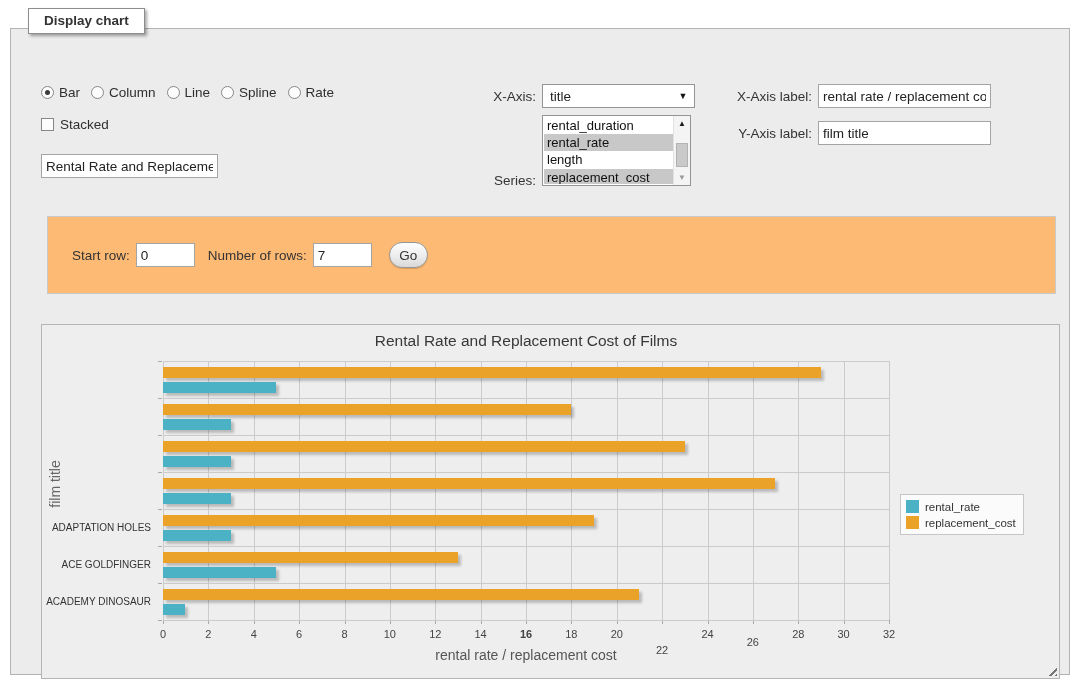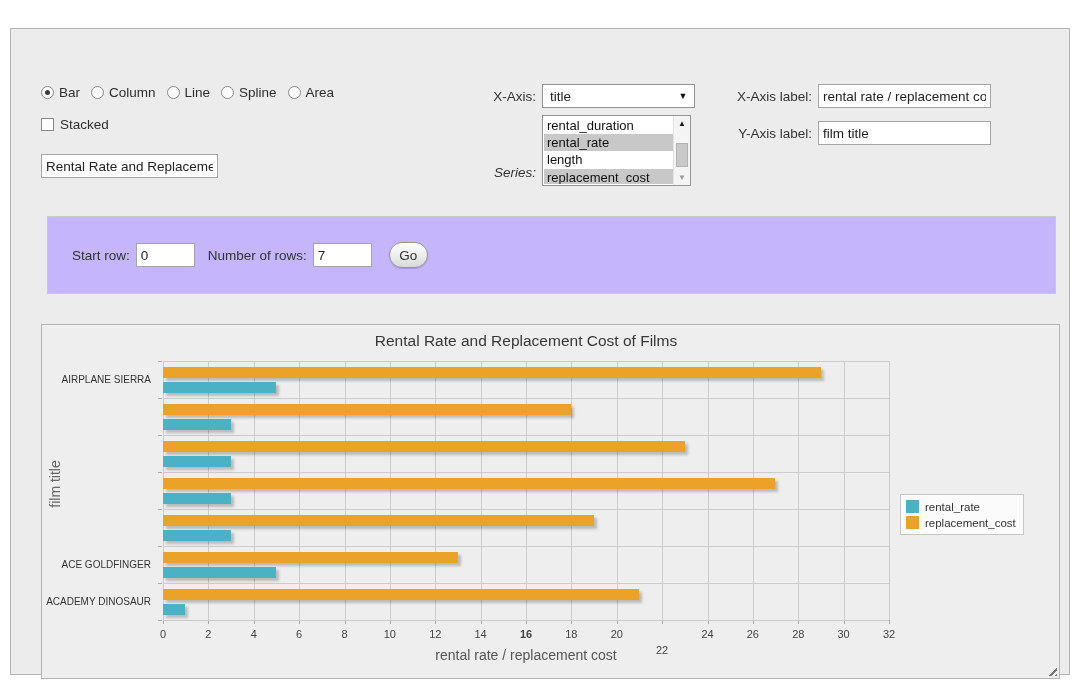--- a/index.html
+++ b/index.html
@@ -25,21 +25,21 @@
   .checkbox-row { position:absolute; left:30px; top:88px; display:flex; align-items:center; gap:6px;
                   font-size:13.5px; color:#2f2f2f; }
   .checkbox { width:13px; height:13px; border:1px solid #878787; background:#fdfdfd; display:inline-block; }
 
   input.text { border:1px solid #a4a4a4; background:#fff; font-family:"Liberation Sans",sans-serif;
                font-size:13.5px; color:#222; padding:0 4px; height:24px; }
   .title-input { position:absolute; left:30px; top:125px; width:177px; }
 
   .form-label { position:absolute; font-size:13.5px; color:#333; text-align:right; }
   .xaxis-label   { left:430px; top:60px; width:95px; }
-  .series-label  { left:430px; top:136px; width:95px;font-style:italic; }
+  .series-label  { left:430px; top:144px; width:95px; }
   .xlab-label    { left:706px; top:60px; width:95px; }
   .ylab-label    { left:706px; top:97px; width:95px; }
 
   .select-box { position:absolute; left:531px; top:55px; width:153px; height:24px; background:#fff;
                 border:1px solid #949494; display:flex; align-items:center; }
   .select-box .sel-text { flex:1; font-size:13.5px; color:#222; padding-left:7px; }
   .select-box .sel-arrow { width:22px; font-size:9px; color:#111; text-align:center; }
 
   .listbox { position:absolute; left:531px; top:86px; width:149px; height:71px; background:#fff;
              border:1px solid #949494; }
@@ -55,21 +55,21 @@
               border:1px solid #b2b2b2; }
   .sb-down { position:absolute; bottom:0; left:0; right:0; height:15px; text-align:center; font-size:8px;
              color:#9a9a9a; line-height:15px; }
 
   .axis-input { position:absolute; left:807px; width:173px; }
   .xlab-input { top:55px; }
   .ylab-input { top:92px; }
 
   
   .rows-panel { position:absolute; left:36px; top:187px; width:1009px; height:78px;
-                background:#c4b5fd; border:1px solid #c9c9c9; }
+                background:#fdba74; border:1px solid #c9c9c9; }
   .rows-inner { position:absolute; left:24px; top:25px; display:flex; align-items:center;
                 font-size:13.5px; color:#333; }
   .rows-inner .gap-s { width:6px; } .rows-inner .gap-m { width:13px; }
   .rows-input { width:59px; height:25px; }
   .go-button { margin-left:17px; width:39px; height:26px; border:1px solid #979797; border-radius:13px;
                background:linear-gradient(#fefefe,#ececec 55%,#d9d9d9); font-size:13.5px; color:#333;
                display:flex; align-items:center; justify-content:center;
                box-shadow:0 1px 1px rgba(0,0,0,0.15); cursor:default; }
 
   
@@ -101,20 +101,21 @@
   .swatch { width:13px; height:13px; display:inline-block; }
   .legend-text { font-size:11.5px; color:#333; white-space:nowrap; }
   .resize-grip { position:absolute; right:2px; bottom:2px; width:11px; height:11px;
                  background:repeating-linear-gradient(-45deg,#777 0 1.5px,transparent 1.5px 4.2px);
                  clip-path:polygon(100% 0,100% 100%,0 100%); }
 </style>
 </head>
 <body>
 
 <div class="page">
+  <div class="legend-tab">Display chart</div>
   <div class="frame">
 
     <div class="radio-group">
         <div class="opt-wrap">
           <div class="radio checked"></div>
           <div style="display: inline;">Bar</div>
         </div>
         <div class="opt-wrap">
           <div class="radio"></div>
           <div style="display: inline;">Column</div>
@@ -122,21 +123,21 @@
         <div class="opt-wrap">
           <div class="radio"></div>
           <div style="display: inline;">Line</div>
         </div>
         <div class="opt-wrap">
           <div class="radio"></div>
           <div style="display: inline;">Spline</div>
         </div>
         <div class="opt-wrap">
           <div class="radio"></div>
-          <div style="display: inline;">Area</div>
+          <div style="display: inline;">Rate</div>
         </div>
       </div>
 
     <div class="checkbox-row">
       <span class="checkbox"></span>
       <span>Stacked</span>
     </div>
 
     <input class="text title-input" value="Rental Rate and Replacement Cost of Films" style="">
 
@@ -177,21 +178,21 @@
         <span class="gap-s"></span>
         <input class="text rows-input" value="7" style="">
         <div class="go-button">Go</div>
       </div>
     </div>
 
     <div class="chart-widget">
       <div class="chart-title">Rental Rate and Replacement Cost of Films</div>
       <div class="y-axis-title">film title</div>
       <div class="y-axis-labels">
-          <div class="cat-label" style="top: 0%; height: 14.2857%;">AIRPLANE SIERRA</div>
+          <div class="cat-label" style="top: 57.1429%; height: 14.2857%;">ADAPTATION HOLES</div>
           <div class="cat-label" style="top: 71.4286%; height: 14.2857%;">ACE GOLDFINGER</div>
           <div class="cat-label" style="top: 85.7143%; height: 14.2857%;">ACADEMY DINOSAUR</div>
         </div>
       <div class="plot">
           <div class="vgrid" style="left: 0%;"></div>
           <div class="xtickmark" style="left: 0%;"></div>
           <div class="xtick" style="left: 0%;">0</div>
           <div class="vgrid" style="left: 6.25%;"></div>
           <div class="xtickmark" style="left: 6.25%;"></div>
           <div class="xtick" style="left: 6.25%;">2</div>
@@ -223,21 +224,21 @@
           <div class="xtickmark" style="left: 62.5%;"></div>
           <div class="xtick" style="left: 62.5%;">20</div>
           <div class="vgrid" style="left: 68.75%;"></div>
           <div class="xtickmark" style="left: 68.75%;"></div>
           <div class="xtick" style="left: 68.75%; margin-top: 16px;">22</div>
           <div class="vgrid" style="left: 75%;"></div>
           <div class="xtickmark" style="left: 75%;"></div>
           <div class="xtick" style="left: 75%;">24</div>
           <div class="vgrid" style="left: 81.25%;"></div>
           <div class="xtickmark" style="left: 81.25%;"></div>
-          <div class="xtick" style="left: 81.25%;">26</div>
+          <div class="xtick" style="left: 81.25%; margin-top: 8px;">26</div>
           <div class="vgrid" style="left: 87.5%;"></div>
           <div class="xtickmark" style="left: 87.5%;"></div>
           <div class="xtick" style="left: 87.5%;">28</div>
           <div class="vgrid" style="left: 93.75%;"></div>
           <div class="xtickmark" style="left: 93.75%;"></div>
           <div class="xtick" style="left: 93.75%;">30</div>
           <div class="vgrid" style="left: 100%;"></div>
           <div class="xtickmark" style="left: 100%;"></div>
           <div class="xtick" style="left: 100%;">32</div>
           <div class="hgrid" style="top: 0%;"></div>

